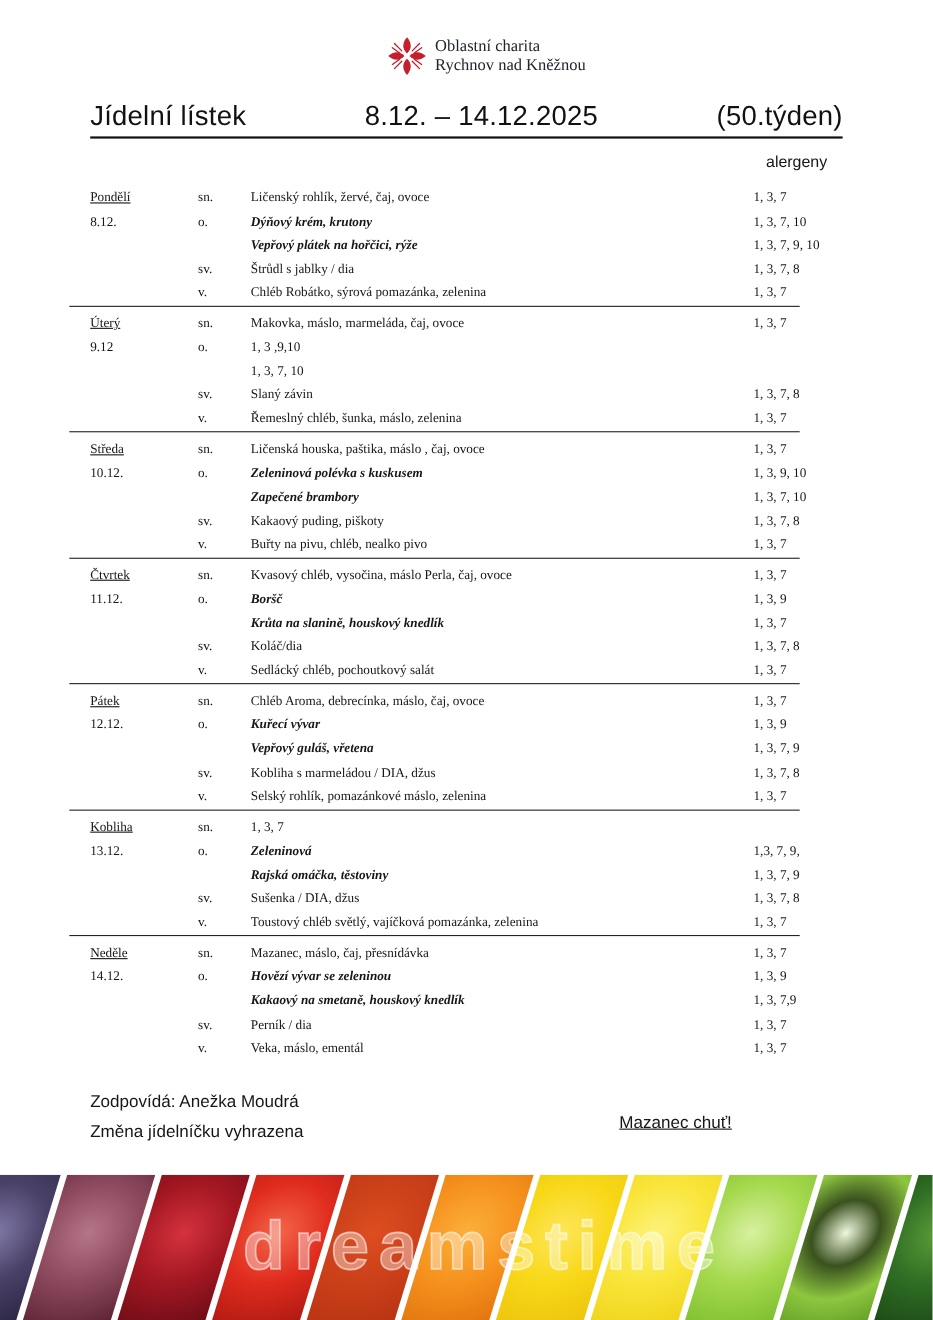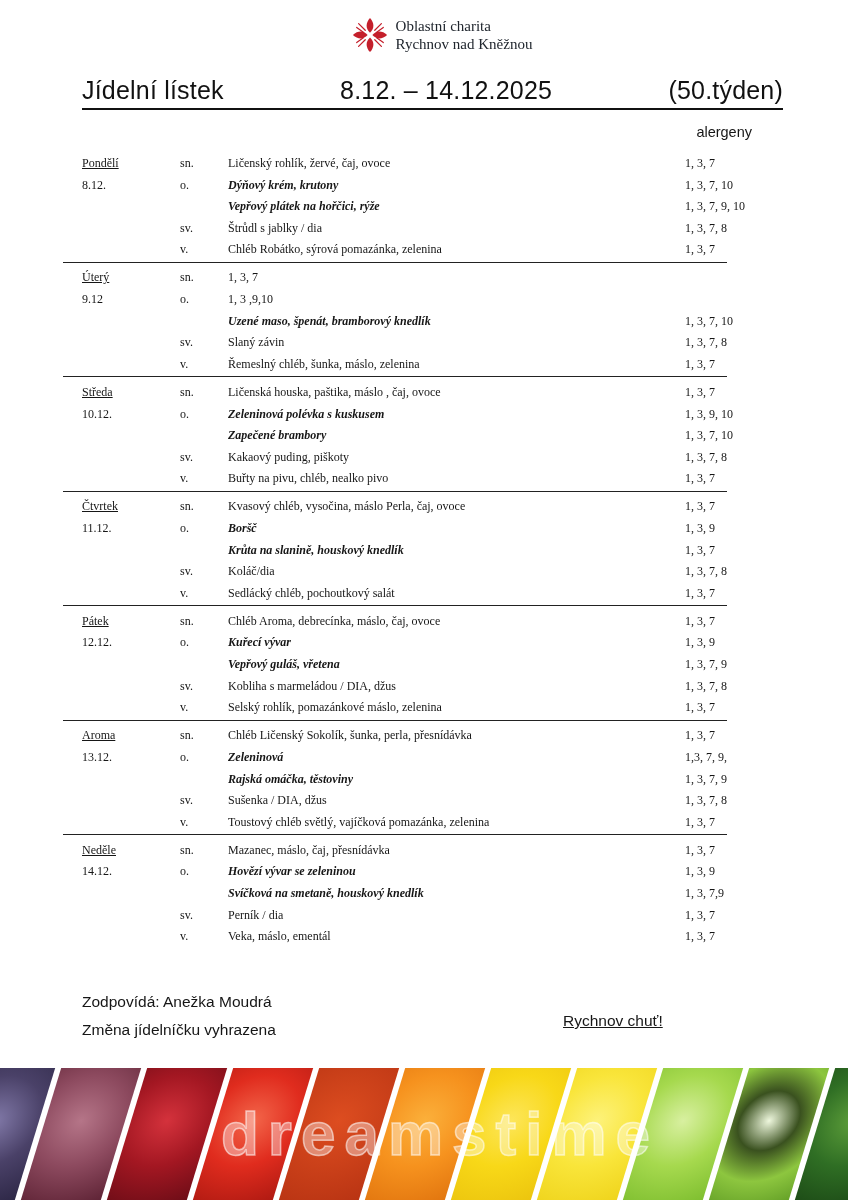--- a/index.html
+++ b/index.html
@@ -1,27 +1,27 @@
 <!DOCTYPE html>
 <html lang="cs"><head>
 <meta charset="utf-8">
 <style>
   * { box-sizing: border-box; margin: 0; padding: 0; }
   html, body { width: 848px; background: #ffffff; }
   body { font-family: "Liberation Sans", sans-serif; color: #161616; }
   .page { position: relative; width: 848px; height: 1200px; overflow: hidden; background: #fff; }
 
   
-  .header { padding-top: 16px; display: flex; justify-content: center; margin-left: 35px; }
+  .header { padding-top: 32px; display: flex; justify-content: center; margin-left: 35px; }
   .logo { display: flex; align-items: center; gap: 7px; }
   .logo svg { width: 38px; height: 38px; }
   .logo-text { font-family: "Liberation Serif", serif; font-size: 15px; line-height: 18px; color: #20262e; }
 
   
-  .title-row { margin: 22px 65px 0 82px; display: flex; justify-content: space-between;
+  .title-row { margin: 22px 82px 0 82px; display: flex; justify-content: space-between;
                align-items: baseline; font-size: 25px; letter-spacing: 0.2px;
                border-bottom: 2.5px solid #111; padding-bottom: 3px; color: #111; text-align: center; }
   .alergeny { margin: 14px 96px 0 0; text-align: right; font-size: 14.5px; }
 
   
   .menu { margin: 13px 121px 0 82px; }
   .day-section { border-bottom: 1.6px solid #222; margin: 0 0 4.5px -19px; padding: 0 0 1px 19px; }
   .day-section.last { border-bottom: none; }
   .menu-row { display: grid; grid-template-columns: 98px 48px 457px auto; line-height: 21.6px;
               font-size: 12px; white-space: nowrap; font-family: Liberation Serif, serif; }
@@ -114,31 +114,31 @@
           <span></span>
           <span>v.</span>
           <span class="dish">Chléb Robátko, sýrová pomazánka, zelenina</span>
           <span class="allerg">1, 3, 7</span>
         </div>
       </section>
       <section class="day-section">
         <div class="menu-row">
           <span class="day-name">Úterý</span>
           <span>sn.</span>
+          <span class="dish">Makovka, máslo, marmeláda, čaj, ovoce</span>
           <span class="allerg">1, 3, 7</span>
         </div>
         <div class="menu-row">
           <span>9.12</span>
           <span>o.</span>
           <span class="allerg">1, 3 ,9,10</span>
         </div>
         <div class="menu-row">
           <span></span>
           <span></span>
-          <span class="dish dish-bold">Uzené maso, špenát, bramborový knedlík</span>
           <span class="allerg">1, 3, 7, 10</span>
         </div>
         <div class="menu-row">
           <span></span>
           <span>sv.</span>
           <span class="dish">Slaný závin</span>
           <span class="allerg">1, 3, 7, 8</span>
         </div>
         <div class="menu-row">
           <span></span>
@@ -238,23 +238,22 @@
         </div>
         <div class="menu-row">
           <span></span>
           <span>v.</span>
           <span class="dish">Selský rohlík, pomazánkové máslo, zelenina</span>
           <span class="allerg">1, 3, 7</span>
         </div>
       </section>
       <section class="day-section">
         <div class="menu-row">
-          <span class="day-name">Aroma</span>
-          <span>sn.</span>
-          <span class="dish">Chléb Ličenský Sokolík, šunka, perla, přesnídávka</span>
+          <span class="day-name">Kobliha</span>
+          <span>sn.</span>
           <span class="allerg">1, 3, 7</span>
         </div>
         <div class="menu-row">
           <span>13.12.</span>
           <span>o.</span>
           <span class="dish dish-bold">Zeleninová</span>
           <span class="allerg">1,3, 7, 9,</span>
         </div>
         <div class="menu-row">
           <span></span>
@@ -284,21 +283,21 @@
         </div>
         <div class="menu-row">
           <span>14.12.</span>
           <span>o.</span>
           <span class="dish dish-bold">Hovězí vývar se zeleninou</span>
           <span class="allerg">1, 3, 9</span>
         </div>
         <div class="menu-row">
           <span></span>
           <span></span>
-          <span class="dish dish-bold">Svíčková na smetaně, houskový knedlík</span>
+          <span class="dish dish-bold">Kakaový na smetaně, houskový knedlík</span>
           <span class="allerg">1, 3, 7,9</span>
         </div>
         <div class="menu-row">
           <span></span>
           <span>sv.</span>
           <span class="dish">Perník / dia</span>
           <span class="allerg">1, 3, 7</span>
         </div>
         <div class="menu-row">
           <span></span>
@@ -306,21 +305,21 @@
           <span class="dish">Veka, máslo, ementál</span>
           <span class="allerg">1, 3, 7</span>
         </div>
       </section>
     </main>
 
   <div class="footer-left">
     <div>Zodpovídá: Anežka Moudrá</div>
     <div>Změna jídelníčku vyhrazena</div>
   </div>
-  <div class="footer-right">Rychnov chuť!</div>
+  <div class="footer-right">Mazanec chuť!</div>
 
   <div class="strip">
     <div class="strip-inner" id="strip">
         <div class="strip-seg" style="background: radial-gradient(circle at 45% 40%, rgb(129, 121, 168) 0%, rgb(74, 65, 104) 50%, rgb(46, 40, 71) 100%);"></div>
         <div class="strip-seg" style="background: radial-gradient(circle at 45% 40%, rgb(181, 117, 136) 0%, rgb(141, 74, 95) 50%, rgb(95, 36, 54) 100%);"></div>
         <div class="strip-seg" style="background: radial-gradient(circle at 45% 40%, rgb(212, 50, 60) 0%, rgb(163, 23, 34) 50%, rgb(110, 13, 23) 100%);"></div>
         <div class="strip-seg" style="background: radial-gradient(circle at 45% 40%, rgb(243, 102, 74) 0%, rgb(224, 44, 30) 50%, rgb(176, 26, 18) 100%);"></div>
         <div class="strip-seg" style="background: radial-gradient(circle at 45% 40%, rgb(221, 77, 32) 0%, rgb(185, 52, 19) 100%);"></div>
         <div class="strip-seg" style="background: radial-gradient(circle at 45% 40%, rgb(251, 176, 59) 0%, rgb(246, 146, 30) 50%, rgb(226, 118, 15) 100%);"></div>
         <div class="strip-seg" style="background: radial-gradient(circle at 45% 40%, rgb(253, 230, 90) 0%, rgb(248, 216, 24) 50%, rgb(236, 197, 14) 100%);"></div>

